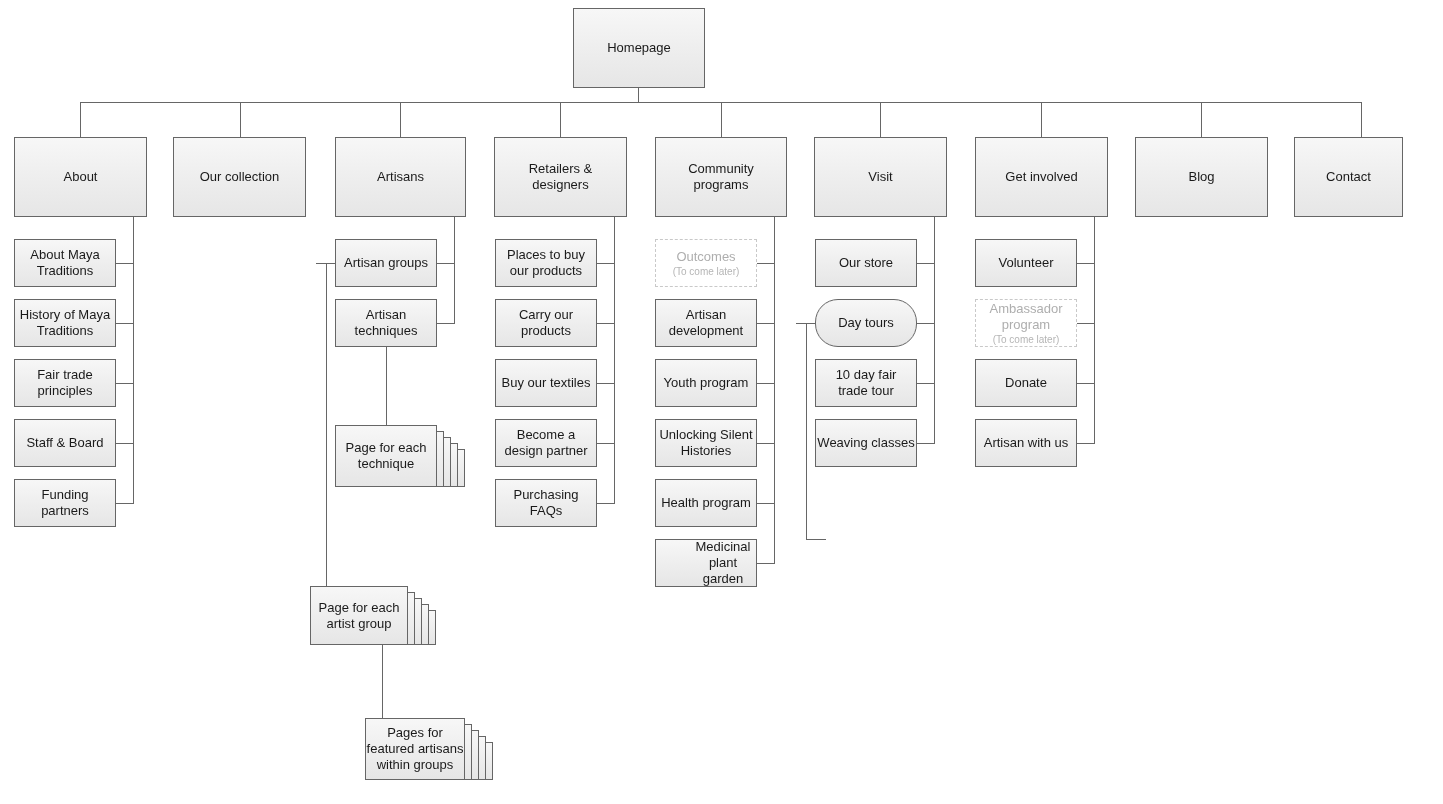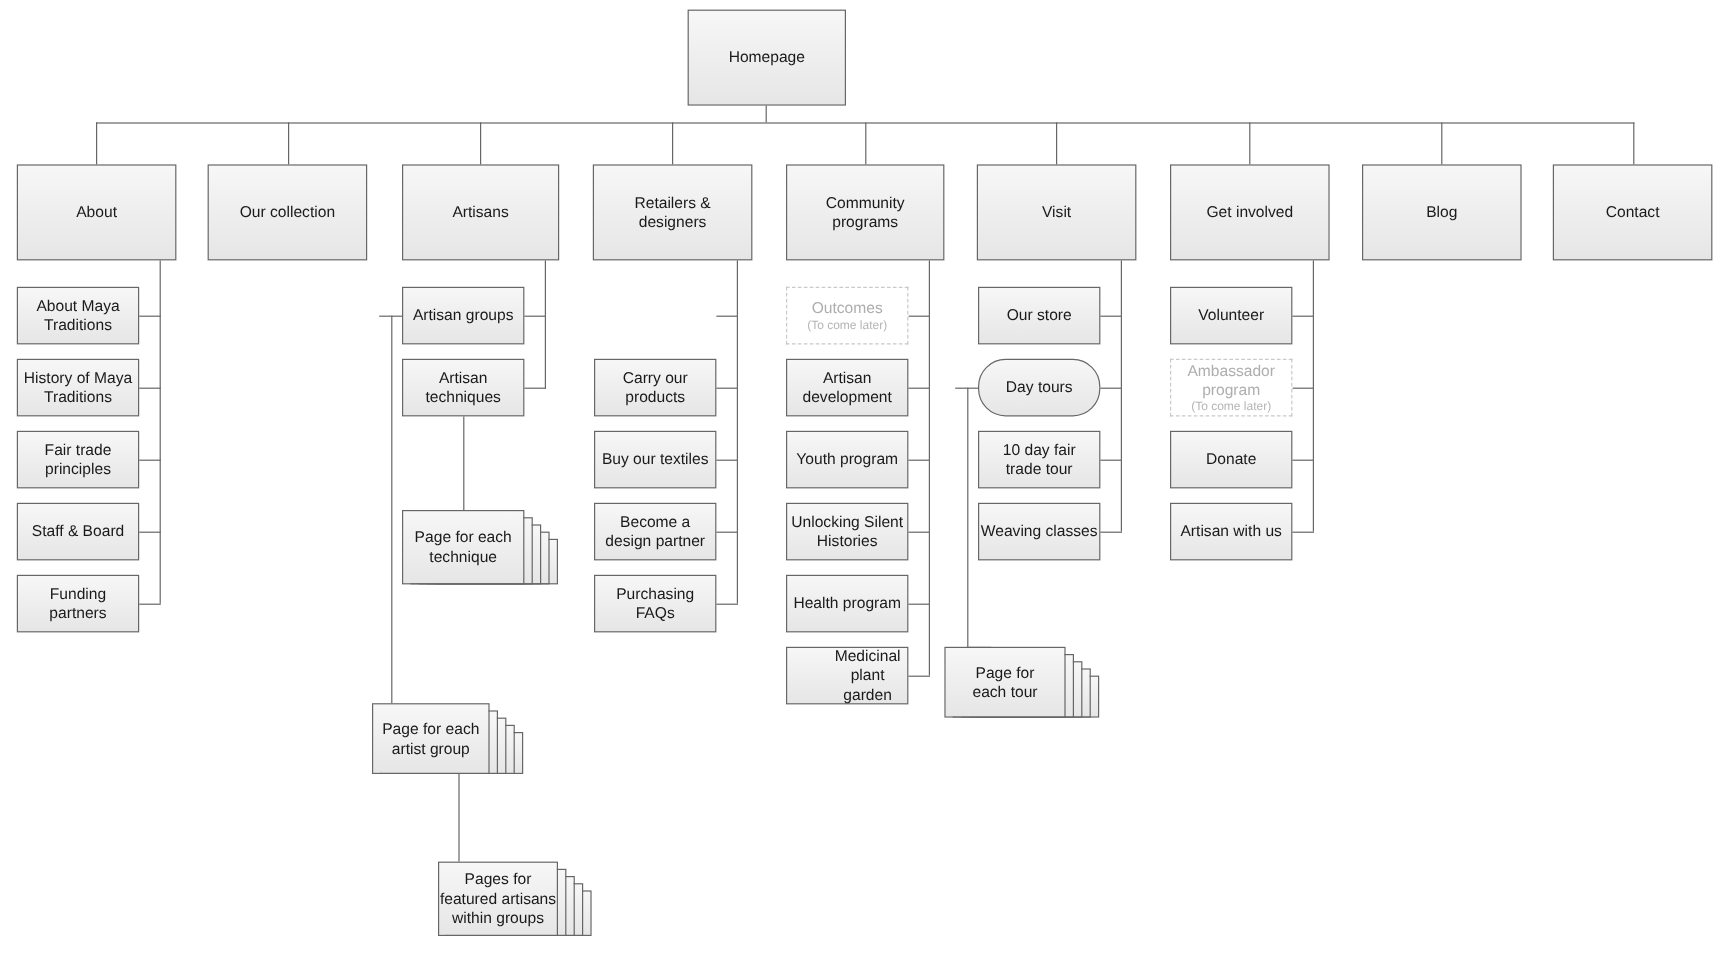--- a/index.html
+++ b/index.html
@@ -169,21 +169,21 @@
   </div>
   <div class="node" style="left:814px;top:137px;width:133px;height:80px;">
     <span class="lbl">Visit</span>
   </div>
   <div class="node" style="left:975px;top:137px;width:133px;height:80px;text-align:center;">
     <span class="lbl">Get involved</span>
   </div>
   <div class="node" style="left:1135px;top:137px;width:133px;height:80px;">
     <span class="lbl">Blog</span>
   </div>
-  <div class="node" style="left:1294px;top:137px;width:133px;height:80px;text-align:center;">
+  <div class="node" style="left:1294px;top:137px;width:109px;height:80px;text-align:center;">
     <span class="lbl">Contact</span>
   </div>
 
   <div class="node" style="left:14px;top:239px;width:102px;height:48px;">
     <span class="lbl">About Maya
 Traditions</span>
   </div>
   <div class="node" style="left:14px;top:299px;width:102px;height:48px;">
     <span class="lbl">History of Maya
 Traditions</span>
@@ -201,20 +201,24 @@
   </div>
 
   <div class="node" style="left:335px;top:239px;width:102px;height:48px;">
     <span class="lbl nowrap">Artisan groups</span>
   </div>
   <div class="node" style="left:335px;top:299px;width:102px;height:48px;">
     <span class="lbl">Artisan
 techniques</span>
   </div>
 
+  <div class="node" style="left:495px;top:239px;width:102px;height:48px;">
+    <span class="lbl">Places to buy
+our products</span>
+  </div>
   <div class="node" style="left:495px;top:299px;width:102px;height:48px;">
     <span class="lbl">Carry our
 products</span>
   </div>
   <div class="node" style="left:495px;top:359px;width:102px;height:48px;">
     <span class="lbl nowrap">Buy our textiles</span>
   </div>
   <div class="node" style="left:495px;top:419px;width:102px;height:48px;">
     <span class="lbl">Become a
 design partner</span>
@@ -303,24 +307,14 @@
     <div class="layer" style="left:21px;top:18px;width:100px;height:44px;"></div>
     <div class="layer" style="left:14px;top:12px;width:100px;height:50px;"></div>
     <div class="layer" style="left:7px;top:6px;width:100px;height:56px;"></div>
     <div class="front" style="width:100px;height:62px;">
       <span class="lbl" style="white-space:pre;">Pages for
 featured artisans
 within groups</span>
     </div>
   </div>
 
-  <div class="stackwrap" style="left:787px;top:539px;width:132px;height:82px;">
-    <div class="layer" style="left:28px;top:24px;width:101px;height:35px;"></div>
-    <div class="layer" style="left:21px;top:18px;width:101px;height:41px;"></div>
-    <div class="layer" style="left:14px;top:12px;width:101px;height:47px;"></div>
-    <div class="layer" style="left:7px;top:6px;width:101px;height:53px;"></div>
-    <div class="front" style="width:101px;height:59px;">
-      <span class="lbl">Page for
-each tour</span>
-    </div>
-  </div>
 
 </div>
 
 </body></html>

